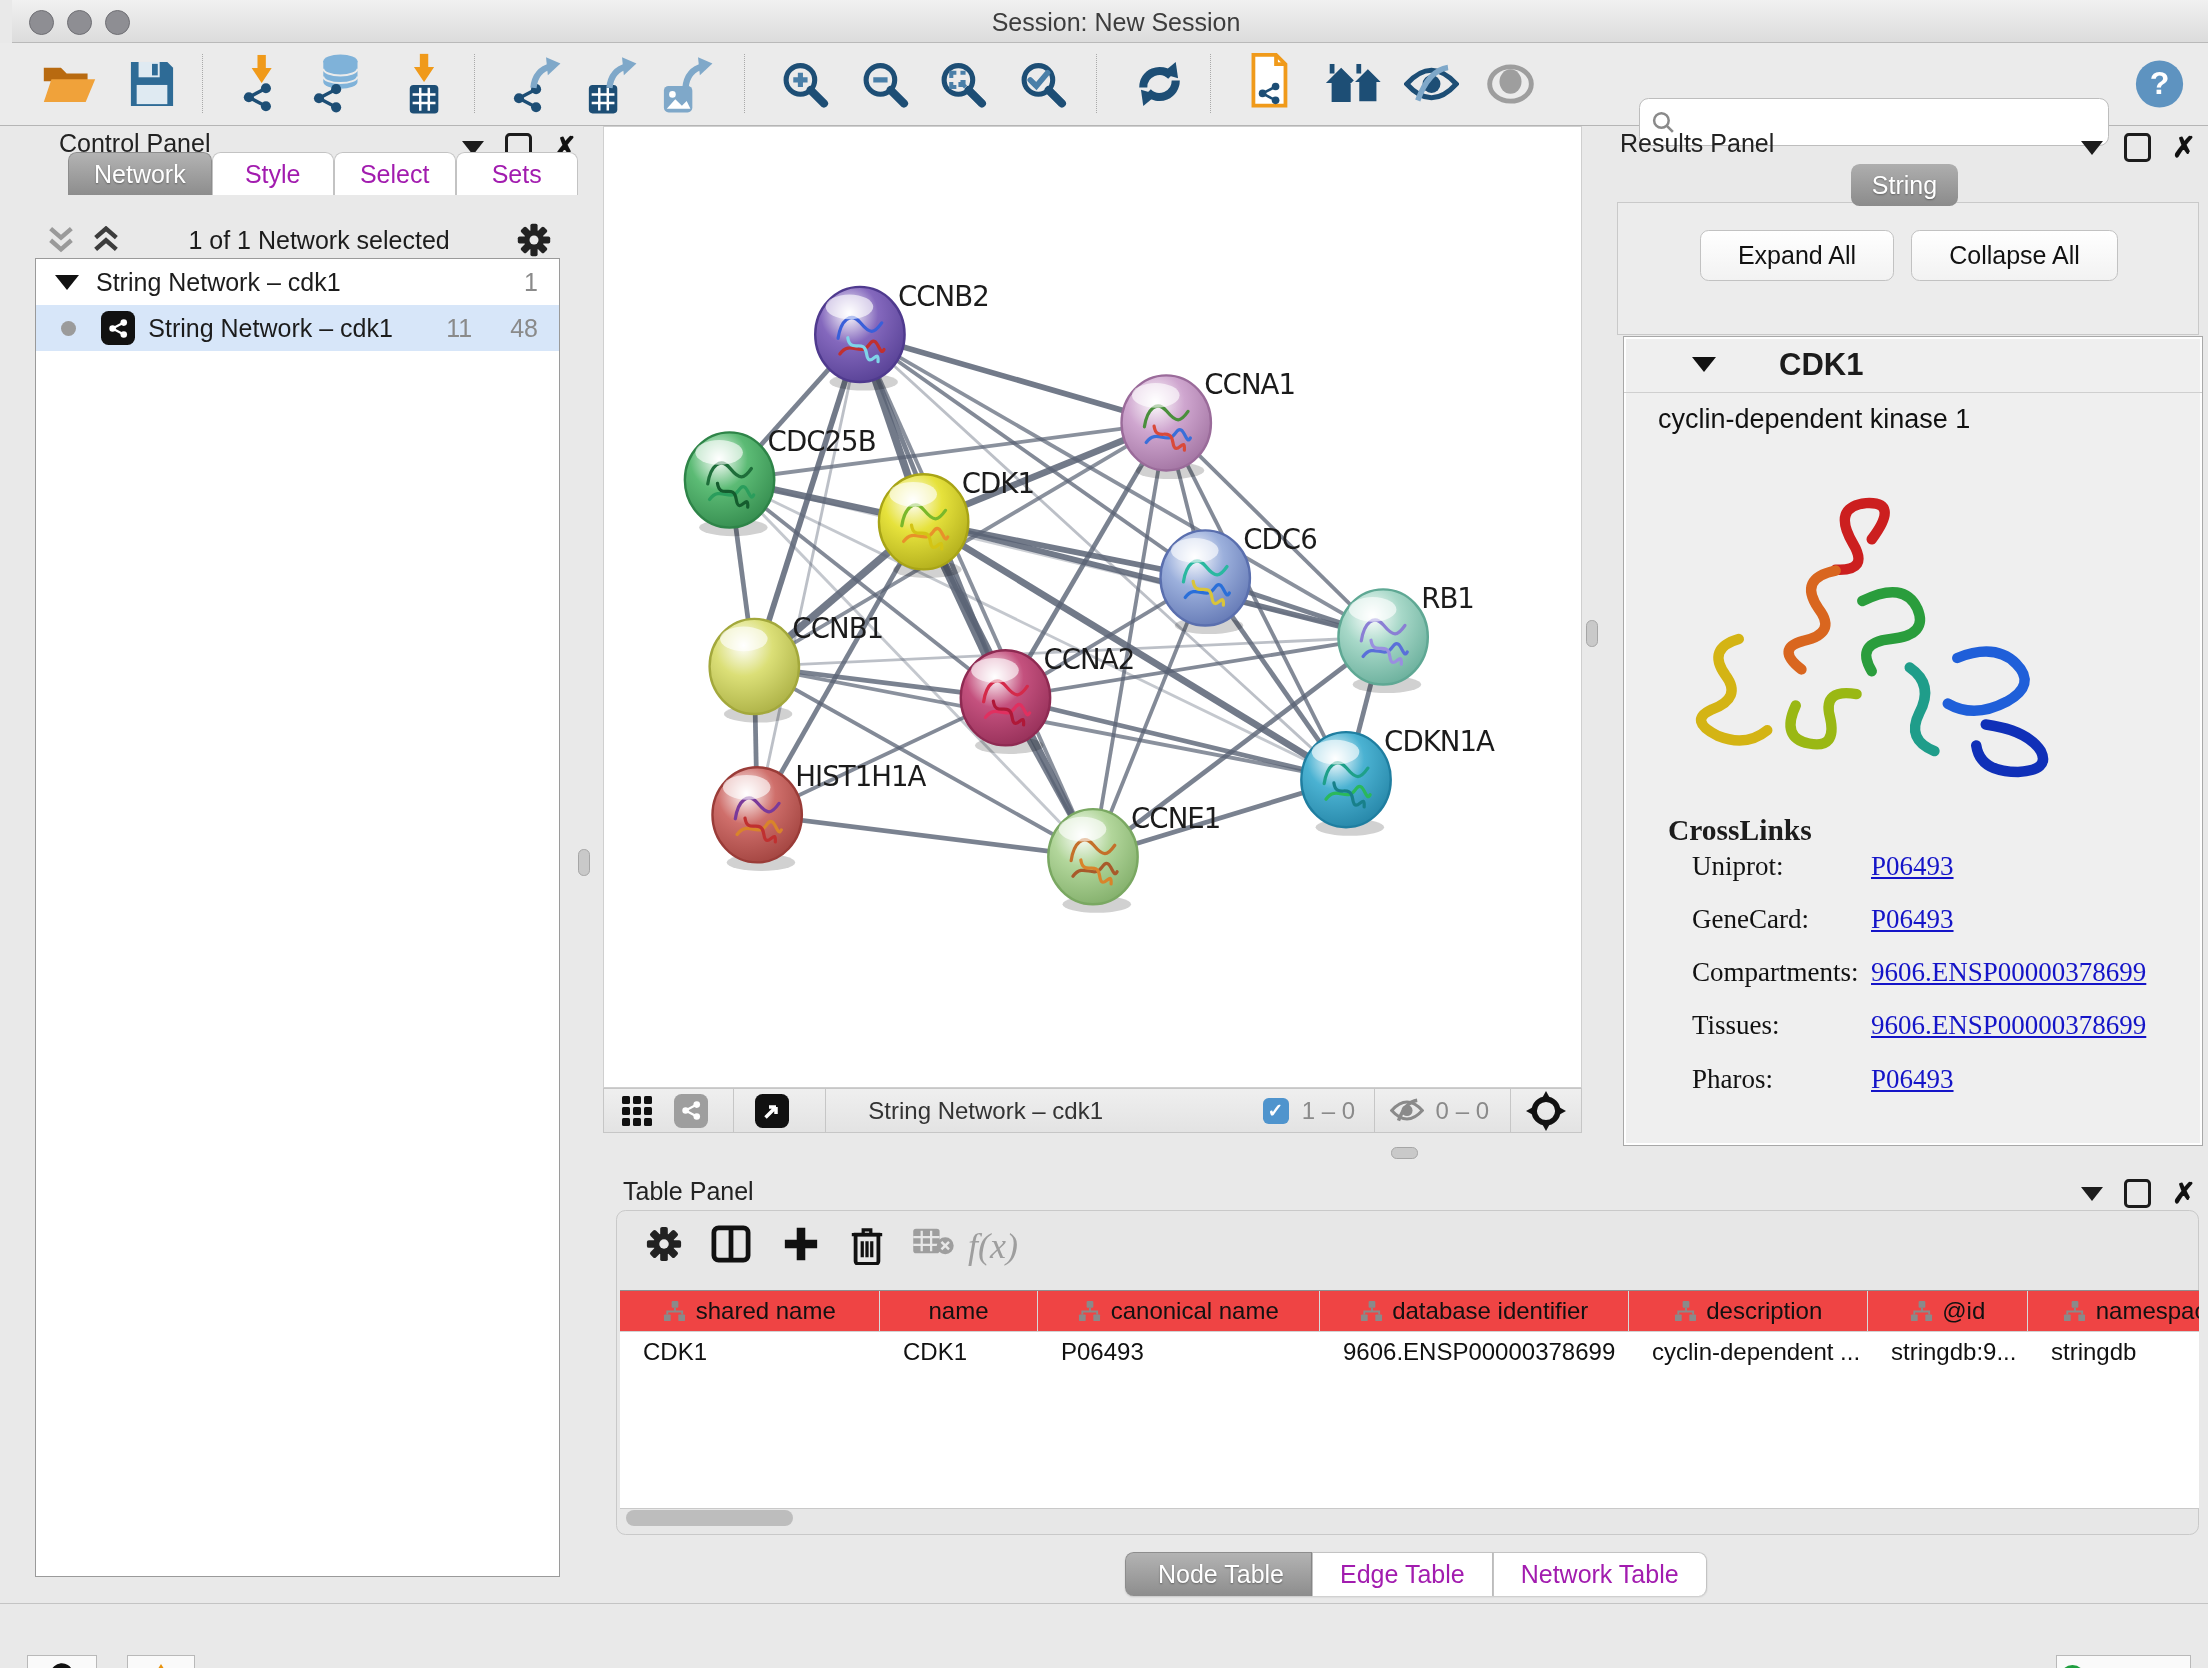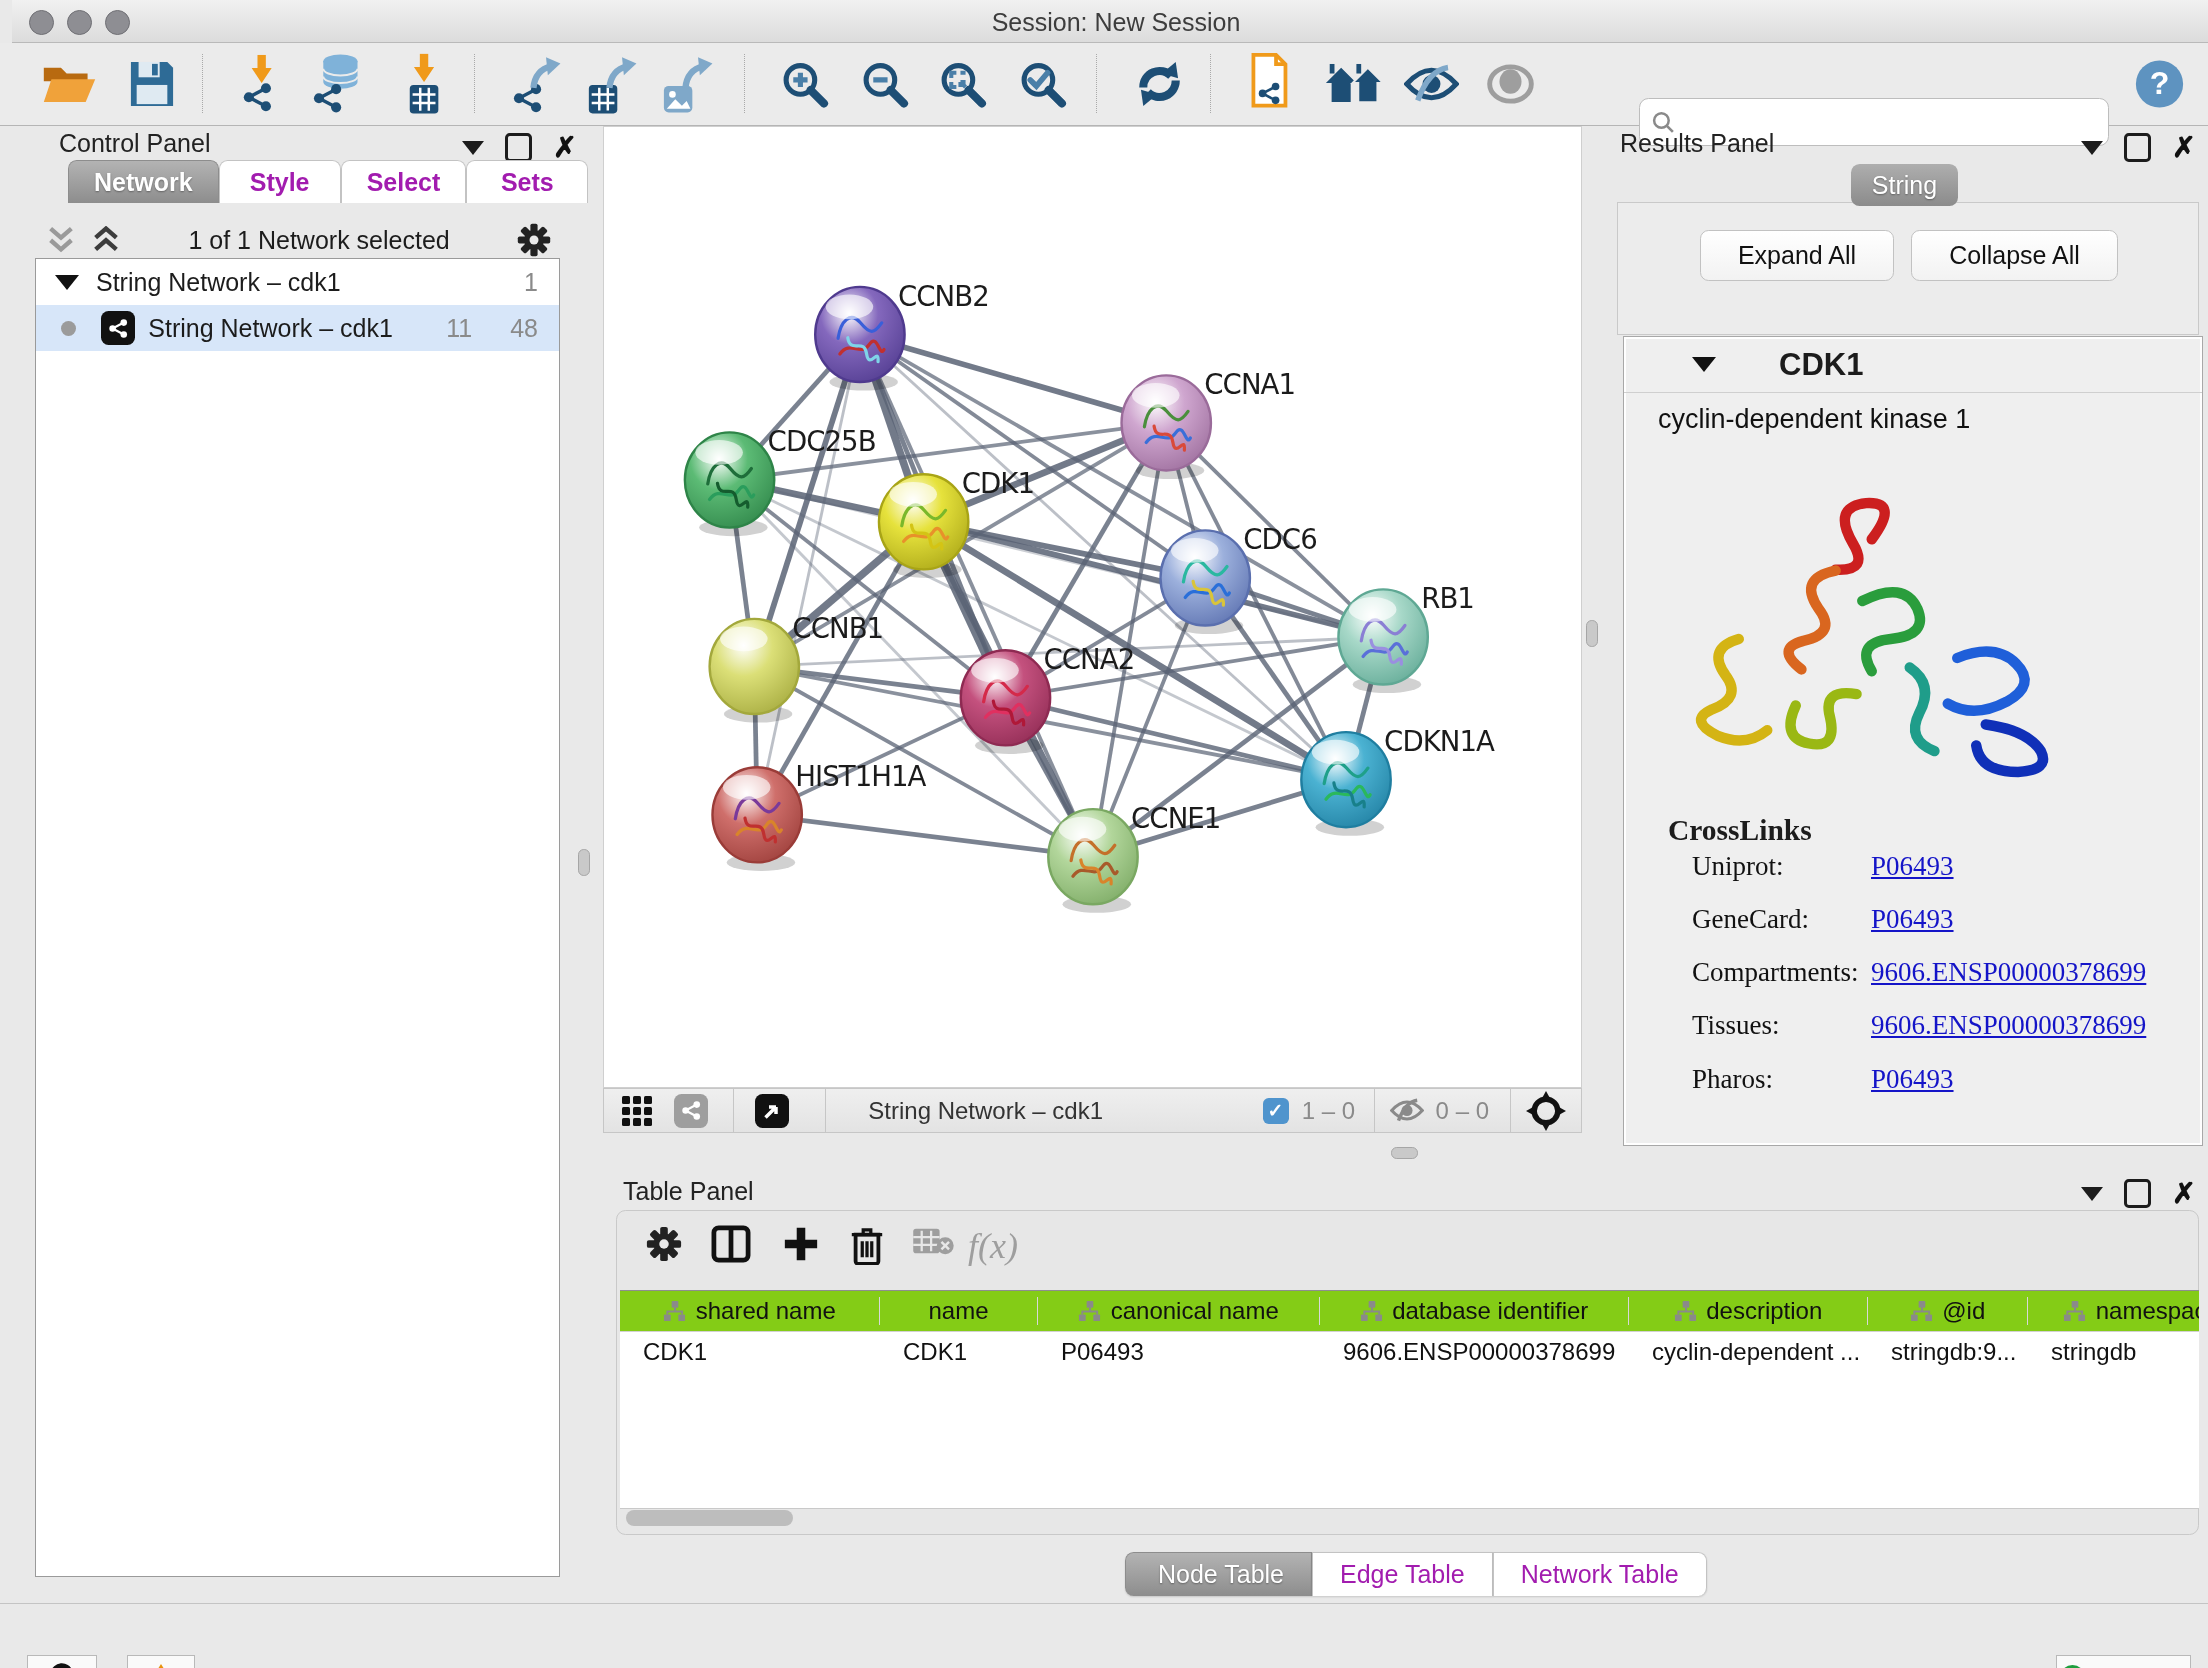--- a/index.html
+++ b/index.html
@@ -28,21 +28,21 @@
   .pc-box{width:21px;height:23px;border:3.3px solid #1c1c1c;border-radius:4.8px;}
   .pc-x{font-size:28.5px;font-weight:bold;line-height:23px;color:#111;}
   .tabs{position:absolute;display:flex;}
   .tab{height:43px;display:flex;align-items:center;justify-content:center;font-size:25px;
        background:#fff;border:1px solid #c3c3c3;border-bottom:none;border-radius:8.6px 8.6px 0 0;
        color:#a21caf;box-sizing:border-box;}
   .tab.active{background:linear-gradient(#b3b3b3,#8d8d8d);color:#fff;border-color:#8d8d8d;
               text-shadow:0 1px 1.9px rgba(0,0,0,.35);}
   
   #cp-title{left:59px;top:129px;}
-  #cp-tabs{left:68px;top:160px;font-weight:bold;}
+  #cp-tabs{left:68px;top:152px;}
   #cp-tabs .tab{min-width:122px;padding:0 25px;}
   #cp-sub{left:35px;top:222px;width:525px;height:36px;display:flex;align-items:center;}
   #cp-status{flex:1;text-align:center;font-size:25px;color:#1c1c1c;}
   #cp-tree{left:35px;top:258px;width:525px;height:1319px;background:#fff;border:1.9px solid #9a9a9a;box-sizing:border-box;}
   .tree-row{position:relative;height:46px;display:flex;align-items:center;font-size:25px;}
   .tree-row.selected{background:#d7e6f9;}
   .tree-caret{width:0;height:0;border-left:12.4px solid transparent;border-right:12.4px solid transparent;
               border-top:15px solid #111;margin:0 17px 0 19px;}
   .tree-count{color:#8a8a8a;}
   .node-dot{width:15px;height:15px;border-radius:50%;background:#9b9b9b;margin:0 25px 0 25px;}
@@ -79,21 +79,21 @@
   .cl-row{position:absolute;left:68px;width:476px;font-size:27px;display:flex;}
   .cl-label{width:179px;color:#111;}
   .cl-link{color:#1414c8;text-decoration:underline;}
   
   #tp-title{left:623px;top:1177px;}
   #tp-box{left:616px;top:1210px;width:1583px;height:325px;background:#e7e7e7;border:1px solid #c9c9c9;
           border-radius:9.5px;box-sizing:border-box;}
   .tp-icon{position:absolute;top:1225px;display:flex;align-items:center;justify-content:center;}
   #tp-table{left:620px;top:1290px;width:1579px;height:217px;background:#fff;border-top:1.9px solid #8e8e8e;
             border-bottom:1px solid #c9c9c9;overflow:hidden;}
-  #tp-header{display:flex;height:40px;background:#84cc16;border-bottom:1.9px solid #d2d2d2;align-items:center;}
+  #tp-header{display:flex;height:40px;background:#ef4444;border-bottom:1.9px solid #d2d2d2;}
   .th{display:flex;align-items:center;justify-content:center;gap:9.5px;font-size:24px;color:#111;
       border-right:1px solid #d8d8d8;box-sizing:border-box;flex:none;}
   #tp-row{display:flex;height:40px;}
   .td{display:flex;align-items:center;font-size:24px;color:#111;padding-left:23px;box-sizing:border-box;flex:none;
       white-space:nowrap;overflow:hidden;}
   #tp-scroll{left:620px;top:1508px;width:1575px;height:23px;}
   #tp-thumb{position:absolute;left:5.7px;top:1.9px;width:167px;height:16px;background:#bdbdbd;border-radius:8.6px;}
   #tp-tabs{left:1125px;top:1552px;}
   #tp-tabs .tab{min-width:162px;padding:0 27px;border-radius:8.6px;height:44px;box-shadow:0 1px 1.9px rgba(0,0,0,.15);}
   #tp-tabs .tab:first-child{border-radius:8.6px 0 0 8.6px;padding-left:32px;}

